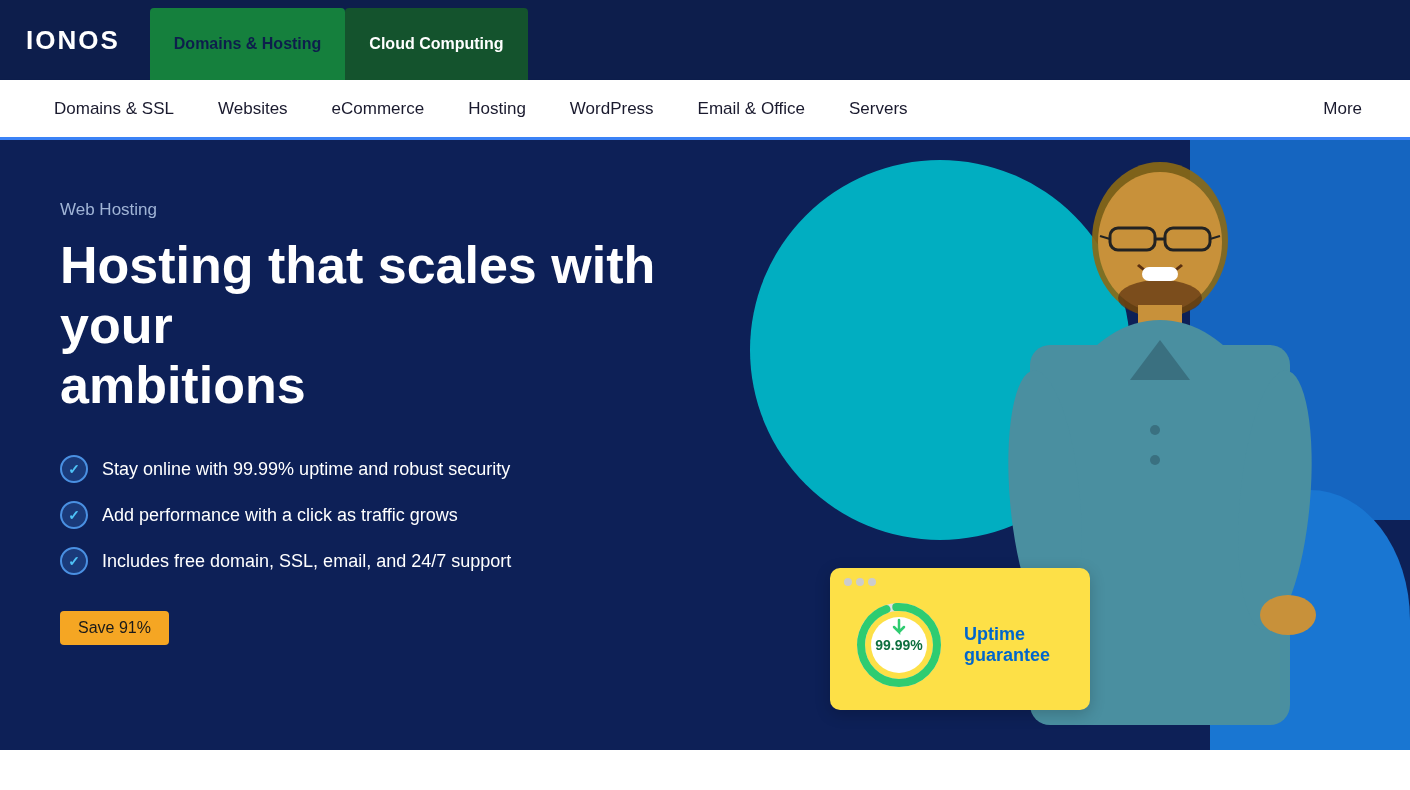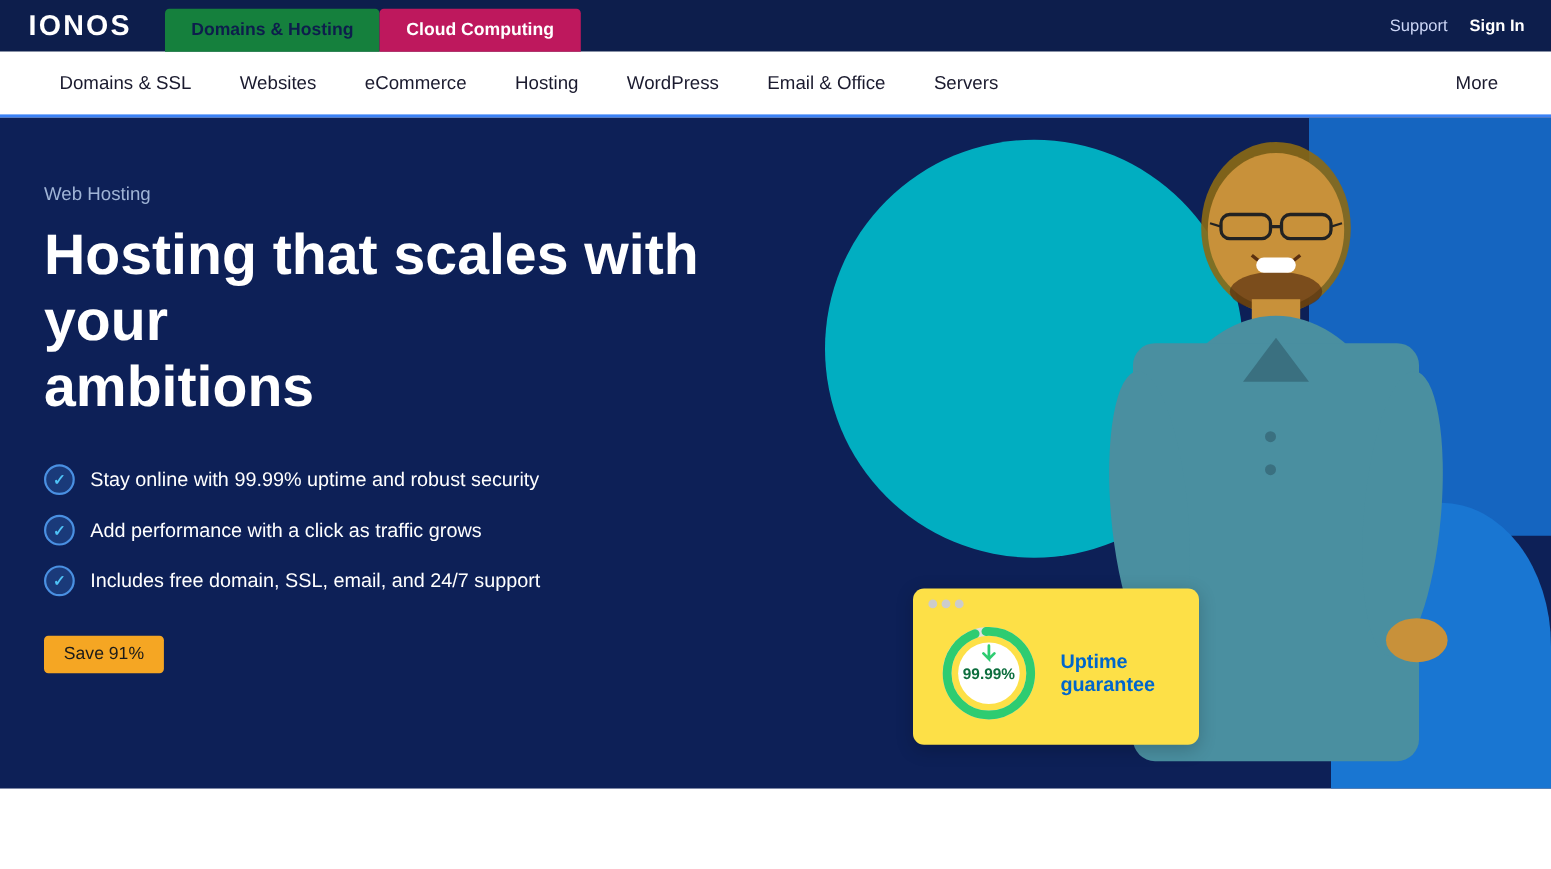--- a/index.html
+++ b/index.html
@@ -4,21 +4,21 @@
   <style>
     * { margin: 0; padding: 0; box-sizing: border-box; }
     body { font-family: Arial, Helvetica, sans-serif; width: 1410px; overflow-x: hidden; }
 
     
     .top-bar {
       background-color: #0d1e4c;
       display: flex;
       align-items: stretch;
       justify-content: space-between;
-      height: 47px;
+      height: 80px;
       padding: 0 24px 0 16px;
     }
     .top-bar-left {
       display: flex;
       align-items: center;
       gap: 0;
     }
     .logo {
       color: white;
       font-size: 26px;
@@ -41,21 +41,21 @@
     .top-nav-tab.active {
       background-color: #15803d;
       color: #0d1e4c;
       border-radius: 4px 4px 0 0;
       margin-top: 8px;
       height: calc(100% - 8px);
       align-self: flex-end;
       text-align: center;
     }
     .top-nav-tab.cloud {
-      background-color: #be185d;
+      background-color: #14532d;
       color: white;
       border-radius: 4px 4px 0 0;
       margin-top: 8px;
       height: calc(100% - 8px);
       align-self: flex-end;
       align-items: center;
     }
     .top-bar-right {
       display: flex;
       align-items: center;
@@ -114,21 +114,21 @@
     }
 
     
     .hero {
       background-color: #0d2057;
       min-height: 610px;
       position: relative;
       overflow: hidden;
       display: flex;
       align-items: flex-start;
-      padding: 60px 0 0 40px;
+      padding: 60px 0 0 60px;
     }
     .hero-content {
       z-index: 2;
       max-width: 700px;
     }
     .hero-subtitle {
       color: #a0b4d6;
       font-size: 17px;
       margin-bottom: 16px;
     }
@@ -298,24 +298,20 @@
 
 <div class="top-bar">
   <div class="top-bar-left">
     <span class="logo">IONOS</span>
     <a class="top-nav-tab active">
       <span>Domains &amp; Hosting</span>
     </a>
     <a class="top-nav-tab cloud">
       <span>Cloud Computing</span>
     </a>
-  </div>
-  <div class="top-bar-right">
-    <a class="support-link">Support</a>
-    <button class="signin-btn">Sign In</button>
   </div>
 </div>
 
 <nav class="secondary-nav">
   <div class="secondary-nav-items">
     <a class="nav-item">Domains &amp; SSL</a>
     <a class="nav-item">Websites</a>
     <a class="nav-item">eCommerce</a>
     <a class="nav-item">Hosting</a>
     <a class="nav-item">WordPress</a>

